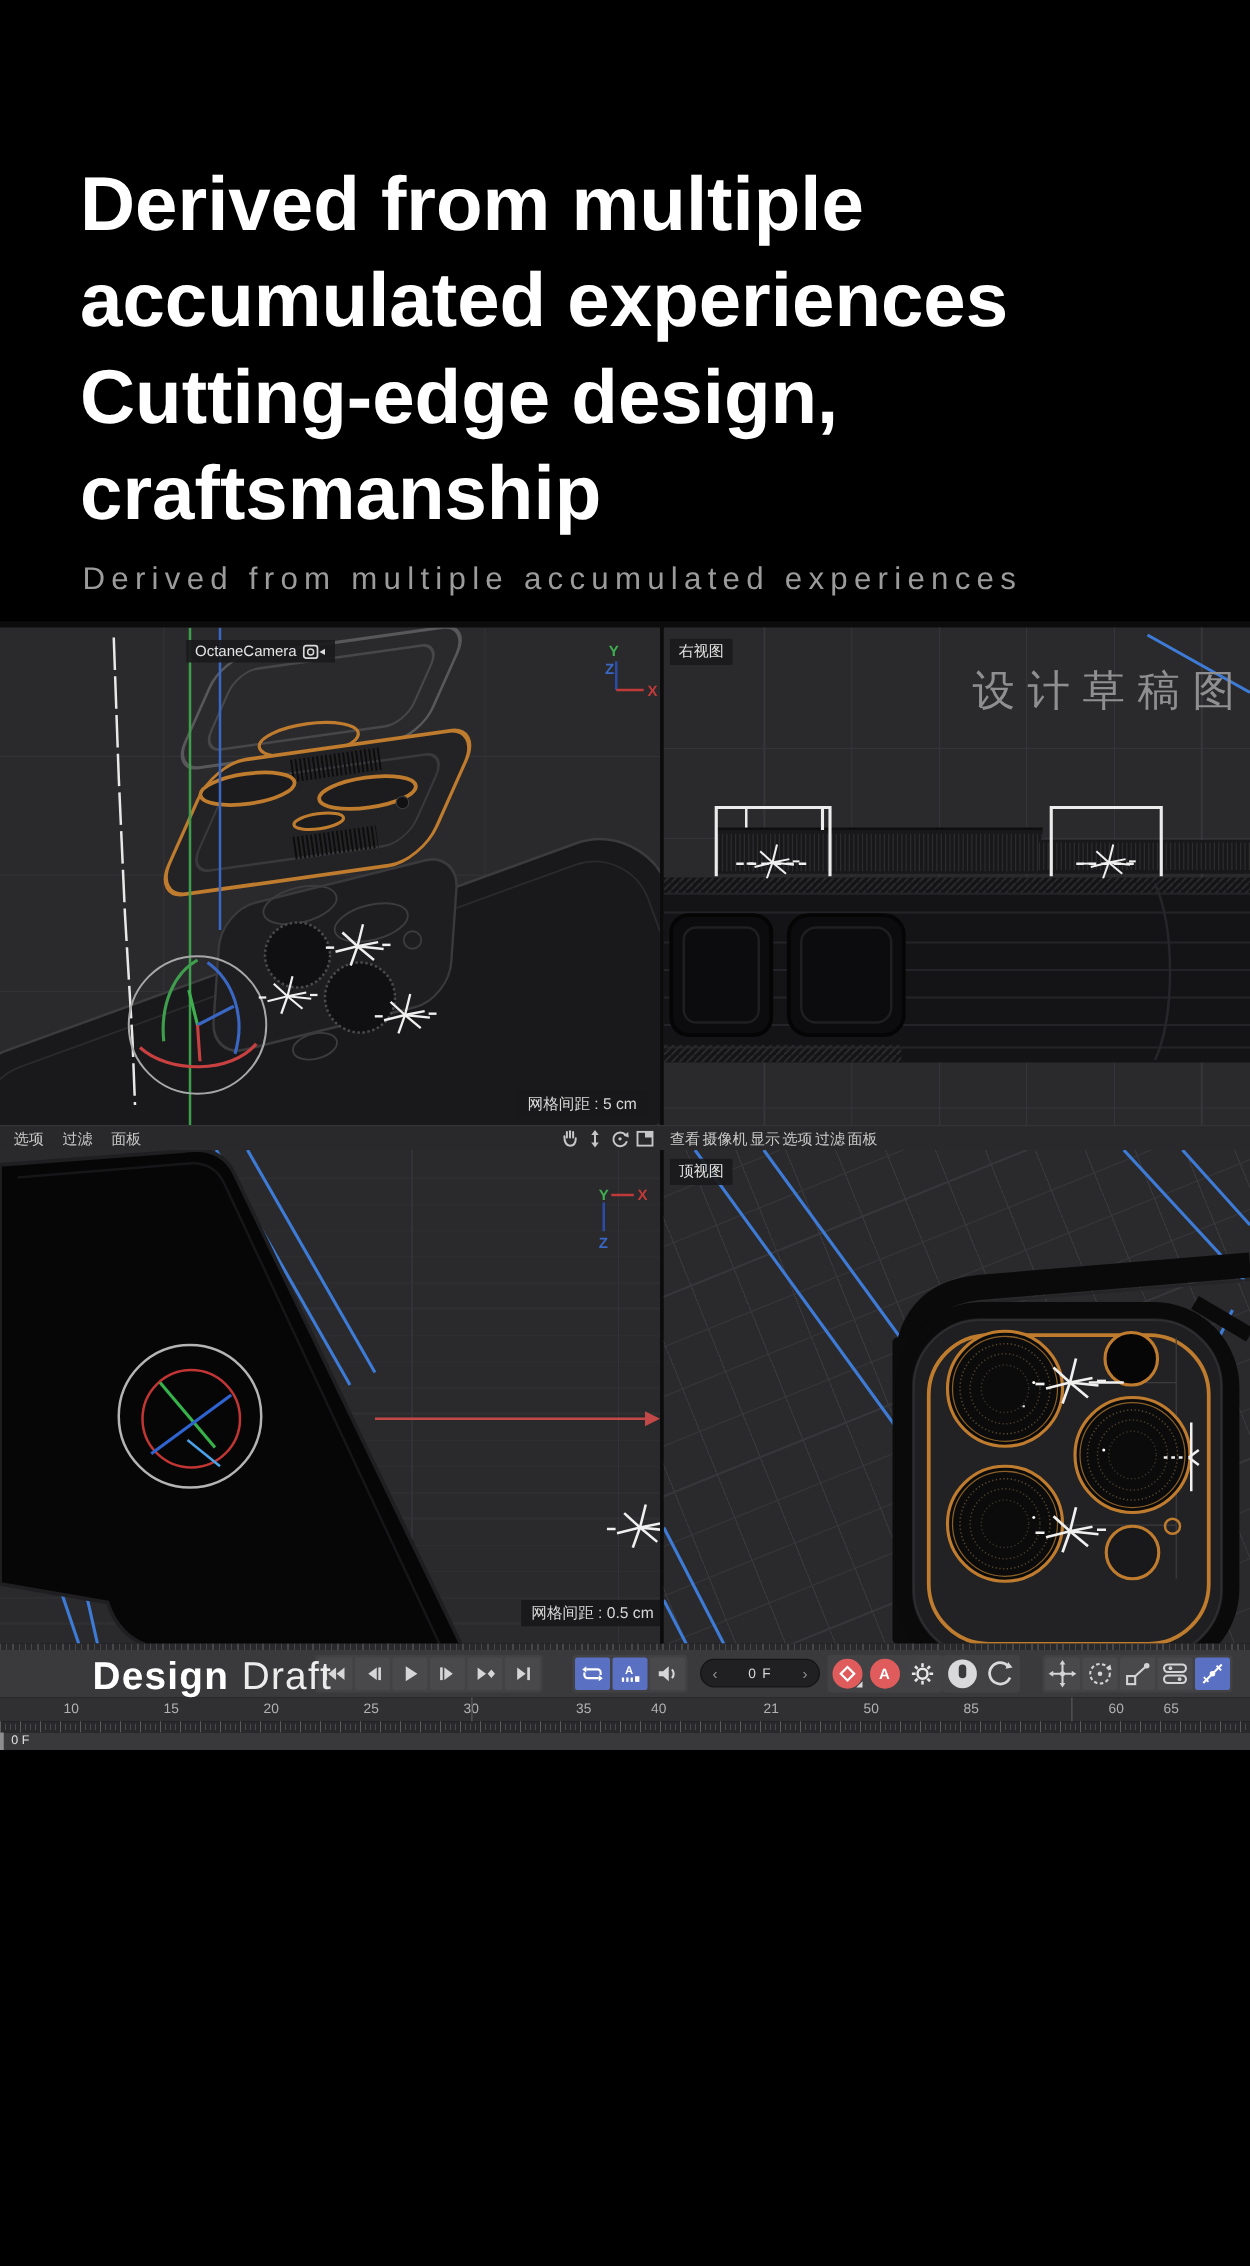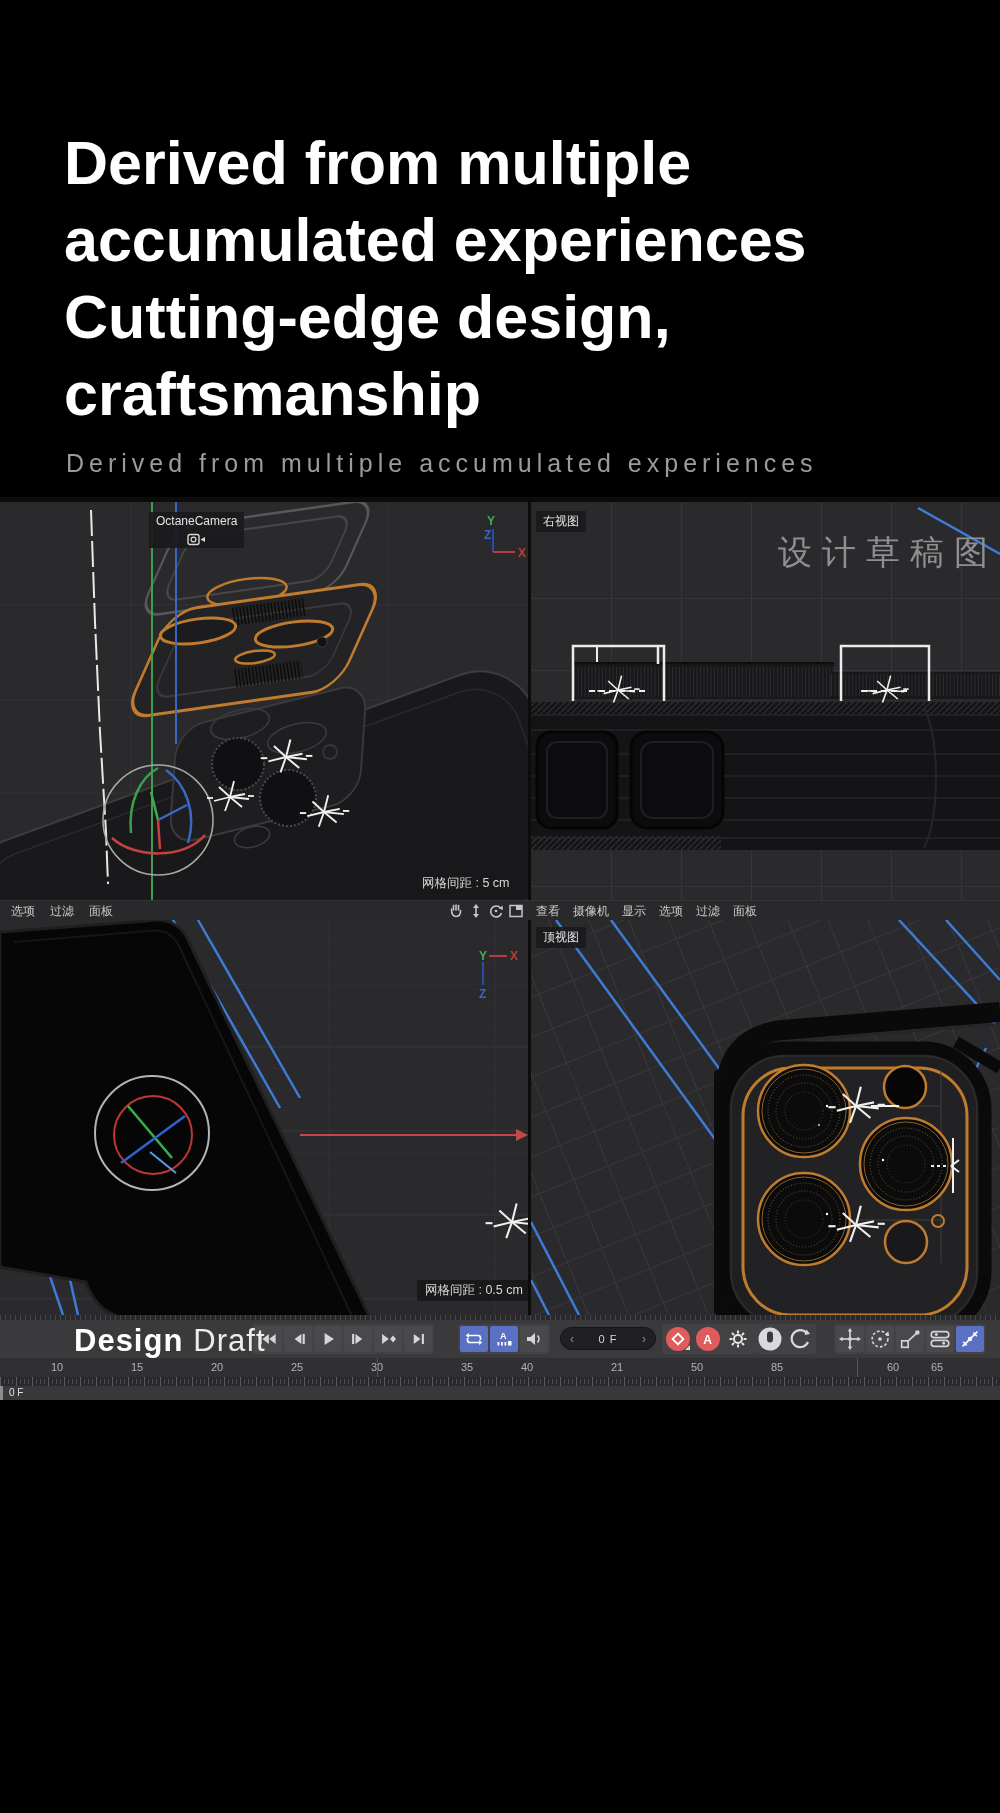--- a/index.html
+++ b/index.html
@@ -22,33 +22,33 @@
   .vp3{left:0;top:423px;width:528px;height:395px;
        background-image:repeating-linear-gradient(0deg,transparent 0 83px,#333337 83px 84px),
                         repeating-linear-gradient(90deg,transparent 0 164px,#333337 164px 165px),
                         repeating-linear-gradient(0deg,transparent 0 20px,#2e2e31 20px 21px);
        background-position:0 67px,0 0,0 5px;}
   .vp4{left:531px;top:423px;width:469px;height:395px;}
   .rgrid{position:absolute;left:-40%;top:-40%;width:180%;height:180%;transform:rotate(-22deg);
        background-image:repeating-linear-gradient(0deg,transparent 0 36px,#37373b 36px 37px),
                         repeating-linear-gradient(90deg,transparent 0 36px,#37373b 36px 37px);}
   .vplabel{position:absolute;background:rgba(26,26,28,.92);color:#e3e3e3;font-size:12px;
-           padding:2px 7px;display:flex;align-items:center;gap:5px;white-space:nowrap;flex-direction:column;}
+           padding:2px 7px;display:flex;align-items:center;gap:5px;white-space:nowrap;}
   .gridlabel{position:absolute;background:rgba(24,24,26,.92);color:#d8d8d8;font-size:12.5px;
            padding:2px 8px;white-space:nowrap;}
   .watermark{position:absolute;left:247px;top:28px;color:#8f8f91;font-size:34px;
            letter-spacing:10px;white-space:nowrap;}
   .gizmo{position:absolute;}
   
   .menubar{position:absolute;left:0;top:403px;width:1000px;height:20px;background:#29292b;
            border-top:1px solid #343436;box-sizing:border-box;font-size:12px;color:#c9c9c9;}
   .menu{position:absolute;top:0;height:20px;display:flex;align-items:center;gap:15px;}
   .menu span{cursor:default;}
   .menu.ml{left:11px;}
-  .menu.mr{left:536px;gap:13px;}
+  .menu.mr{left:536px;gap:2px;}
   .viewtools{position:absolute;left:448px;top:2px;display:flex;gap:4px;}
   
   .tl-dots{position:absolute;left:0;top:818px;width:1000px;height:5px;background:#29292b;
      background-image:repeating-linear-gradient(90deg,#47474a 0 1px,transparent 1px 5px);}
   .toolbar{position:absolute;left:0;top:823px;width:1000px;height:38px;background:#3a3a3d;}
   .tgroup{position:absolute;top:4px;display:flex;gap:2px;background:#424245;padding:2px;
           border-radius:3px;}
   .tbtn{width:28px;height:26px;background:#49494c;border-radius:2px;display:flex;
         align-items:center;justify-content:center;}
   .tbtn.blue{background:#5a70c2;}

